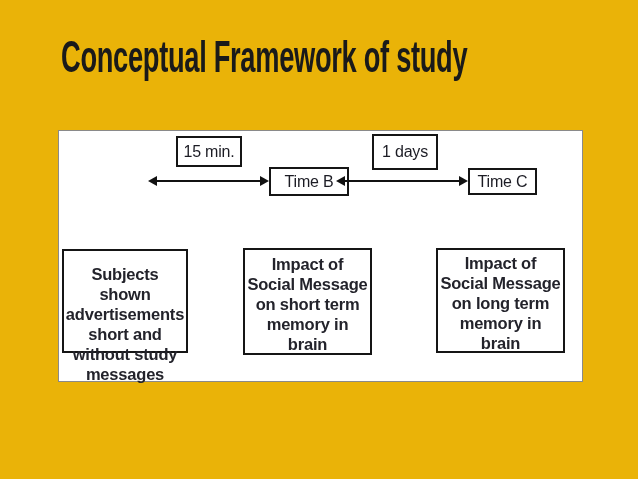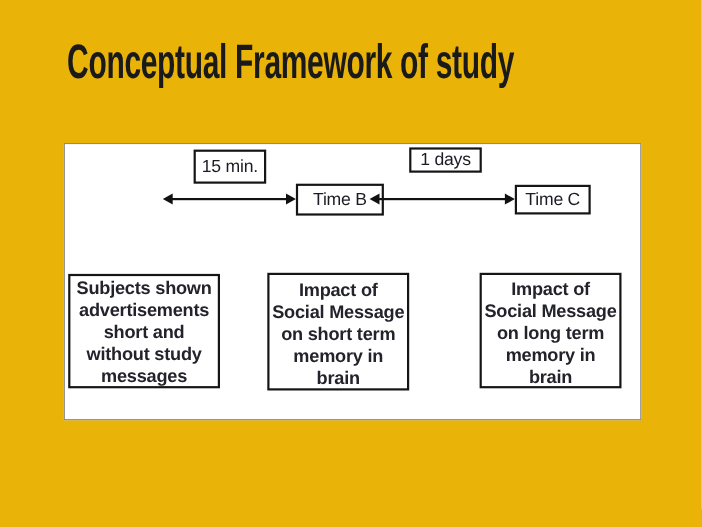--- a/index.html
+++ b/index.html
@@ -41,21 +41,21 @@
     align-items: center;
     justify-content: center;
     font-weight: 400;
     font-size: 16px;
     color: #1c1c24;
     letter-spacing: -0.2px;
     box-sizing: border-box;
     white-space: nowrap;
   }
   .box-interval-1 { left: 176px; top: 136px; width: 66px; height: 31px; }
-  .box-interval-2 { left: 372px; top: 134px; width: 66px; height: 23px; }
+  .box-interval-2 { left: 372px; top: 134px; width: 66px; height: 36px; }
   .box-time-a    { left: 81px;  top: 166px; width: 67px; height: 30px; }
   .box-time-b    { left: 269px; top: 167px; width: 80px; height: 29px; }
   .box-time-c    { left: 468px; top: 168px; width: 69px; height: 27px; }
   .arrow {
     position: absolute;
     height: 18px;
   }
   .arrow .shaft {
     position: absolute;
     left: 6px; right: 6px;
@@ -91,21 +91,21 @@
     background: #ffffff;
     box-sizing: border-box;
     text-align: center;
     font-weight: 700;
     font-size: 16.5px;
     line-height: 20px;
     color: #23232b;
     letter-spacing: -0.2px;
     padding-top: 2px;
   }
-  .obox-1 { left: 62px;  top: 249px; width: 138px; height: 104px; padding-top: 1px; }
+  .obox-1 { left: 62px;  top: 249px; width: 126px; height: 104px; padding-top: 13px; }
   .obox-2 { left: 243px; top: 248px; width: 129px; height: 107px; padding-top: 4px; }
   .obox-3 { left: 436px; top: 248px; width: 129px; height: 105px; padding-top: 3px; }
 </style>
 </head>
 <body>
 
 <div class="slide">
 
   <div class="slide-title">Conceptual Framework of study</div>
 

